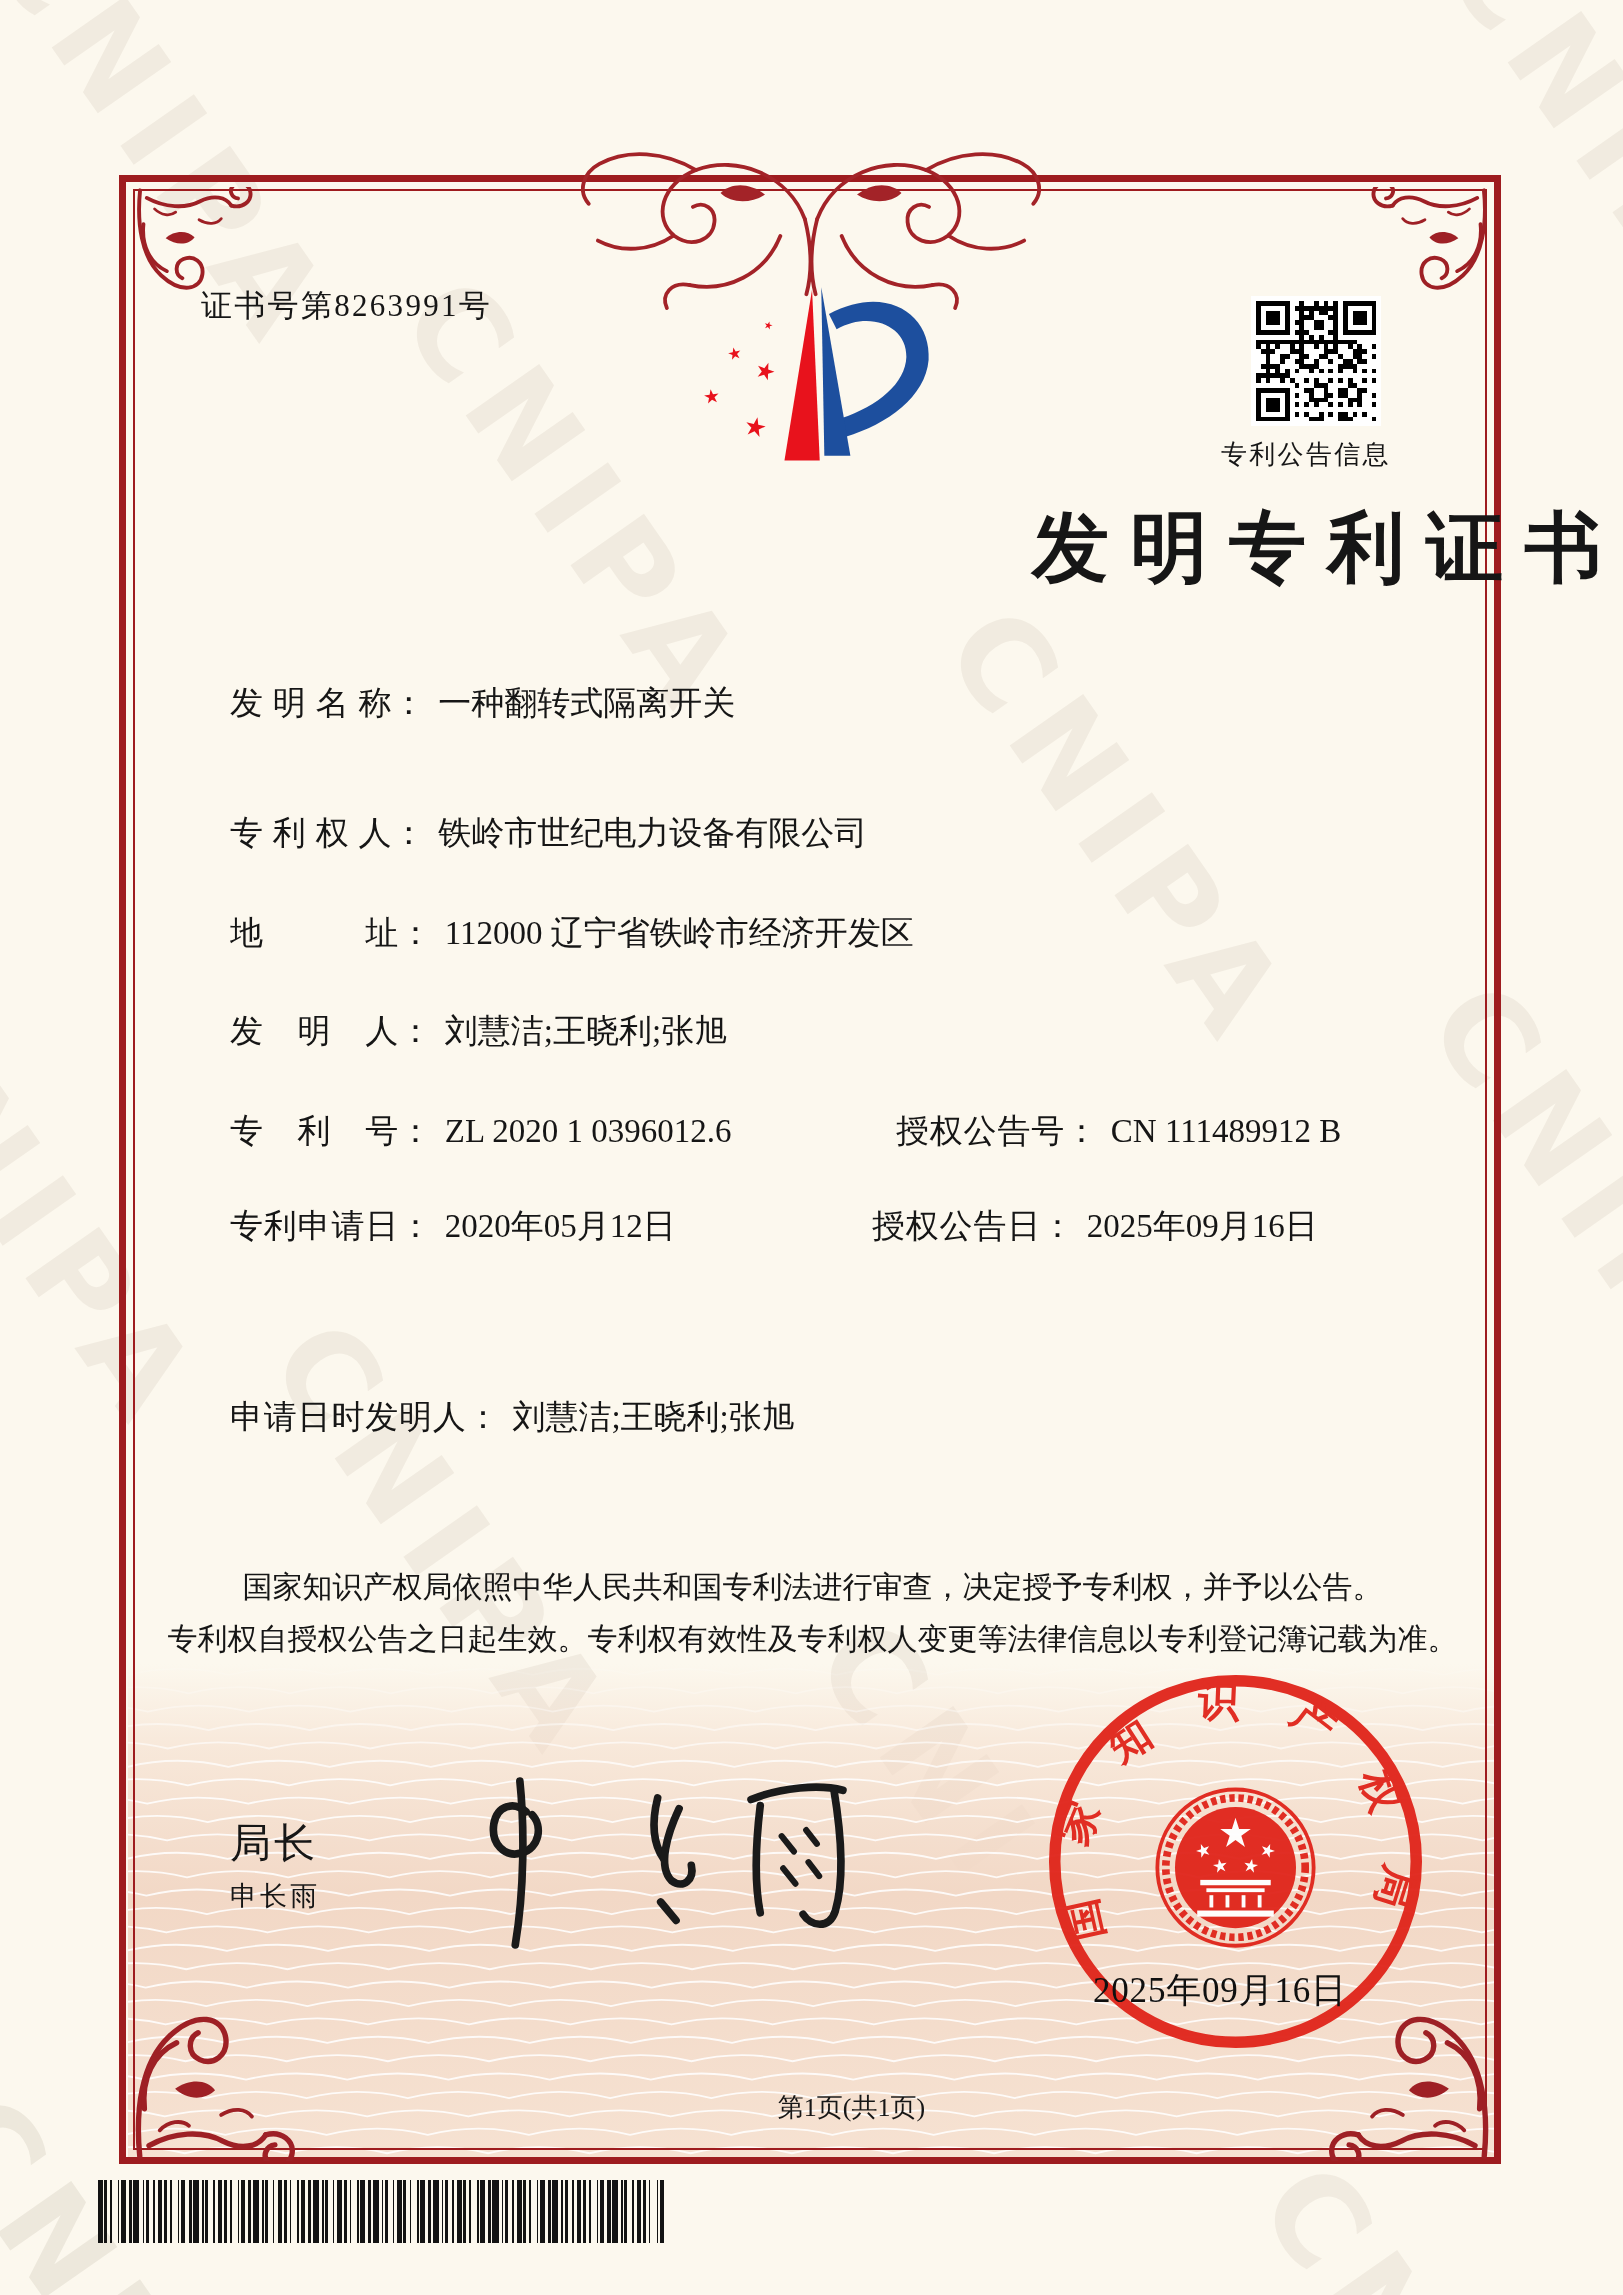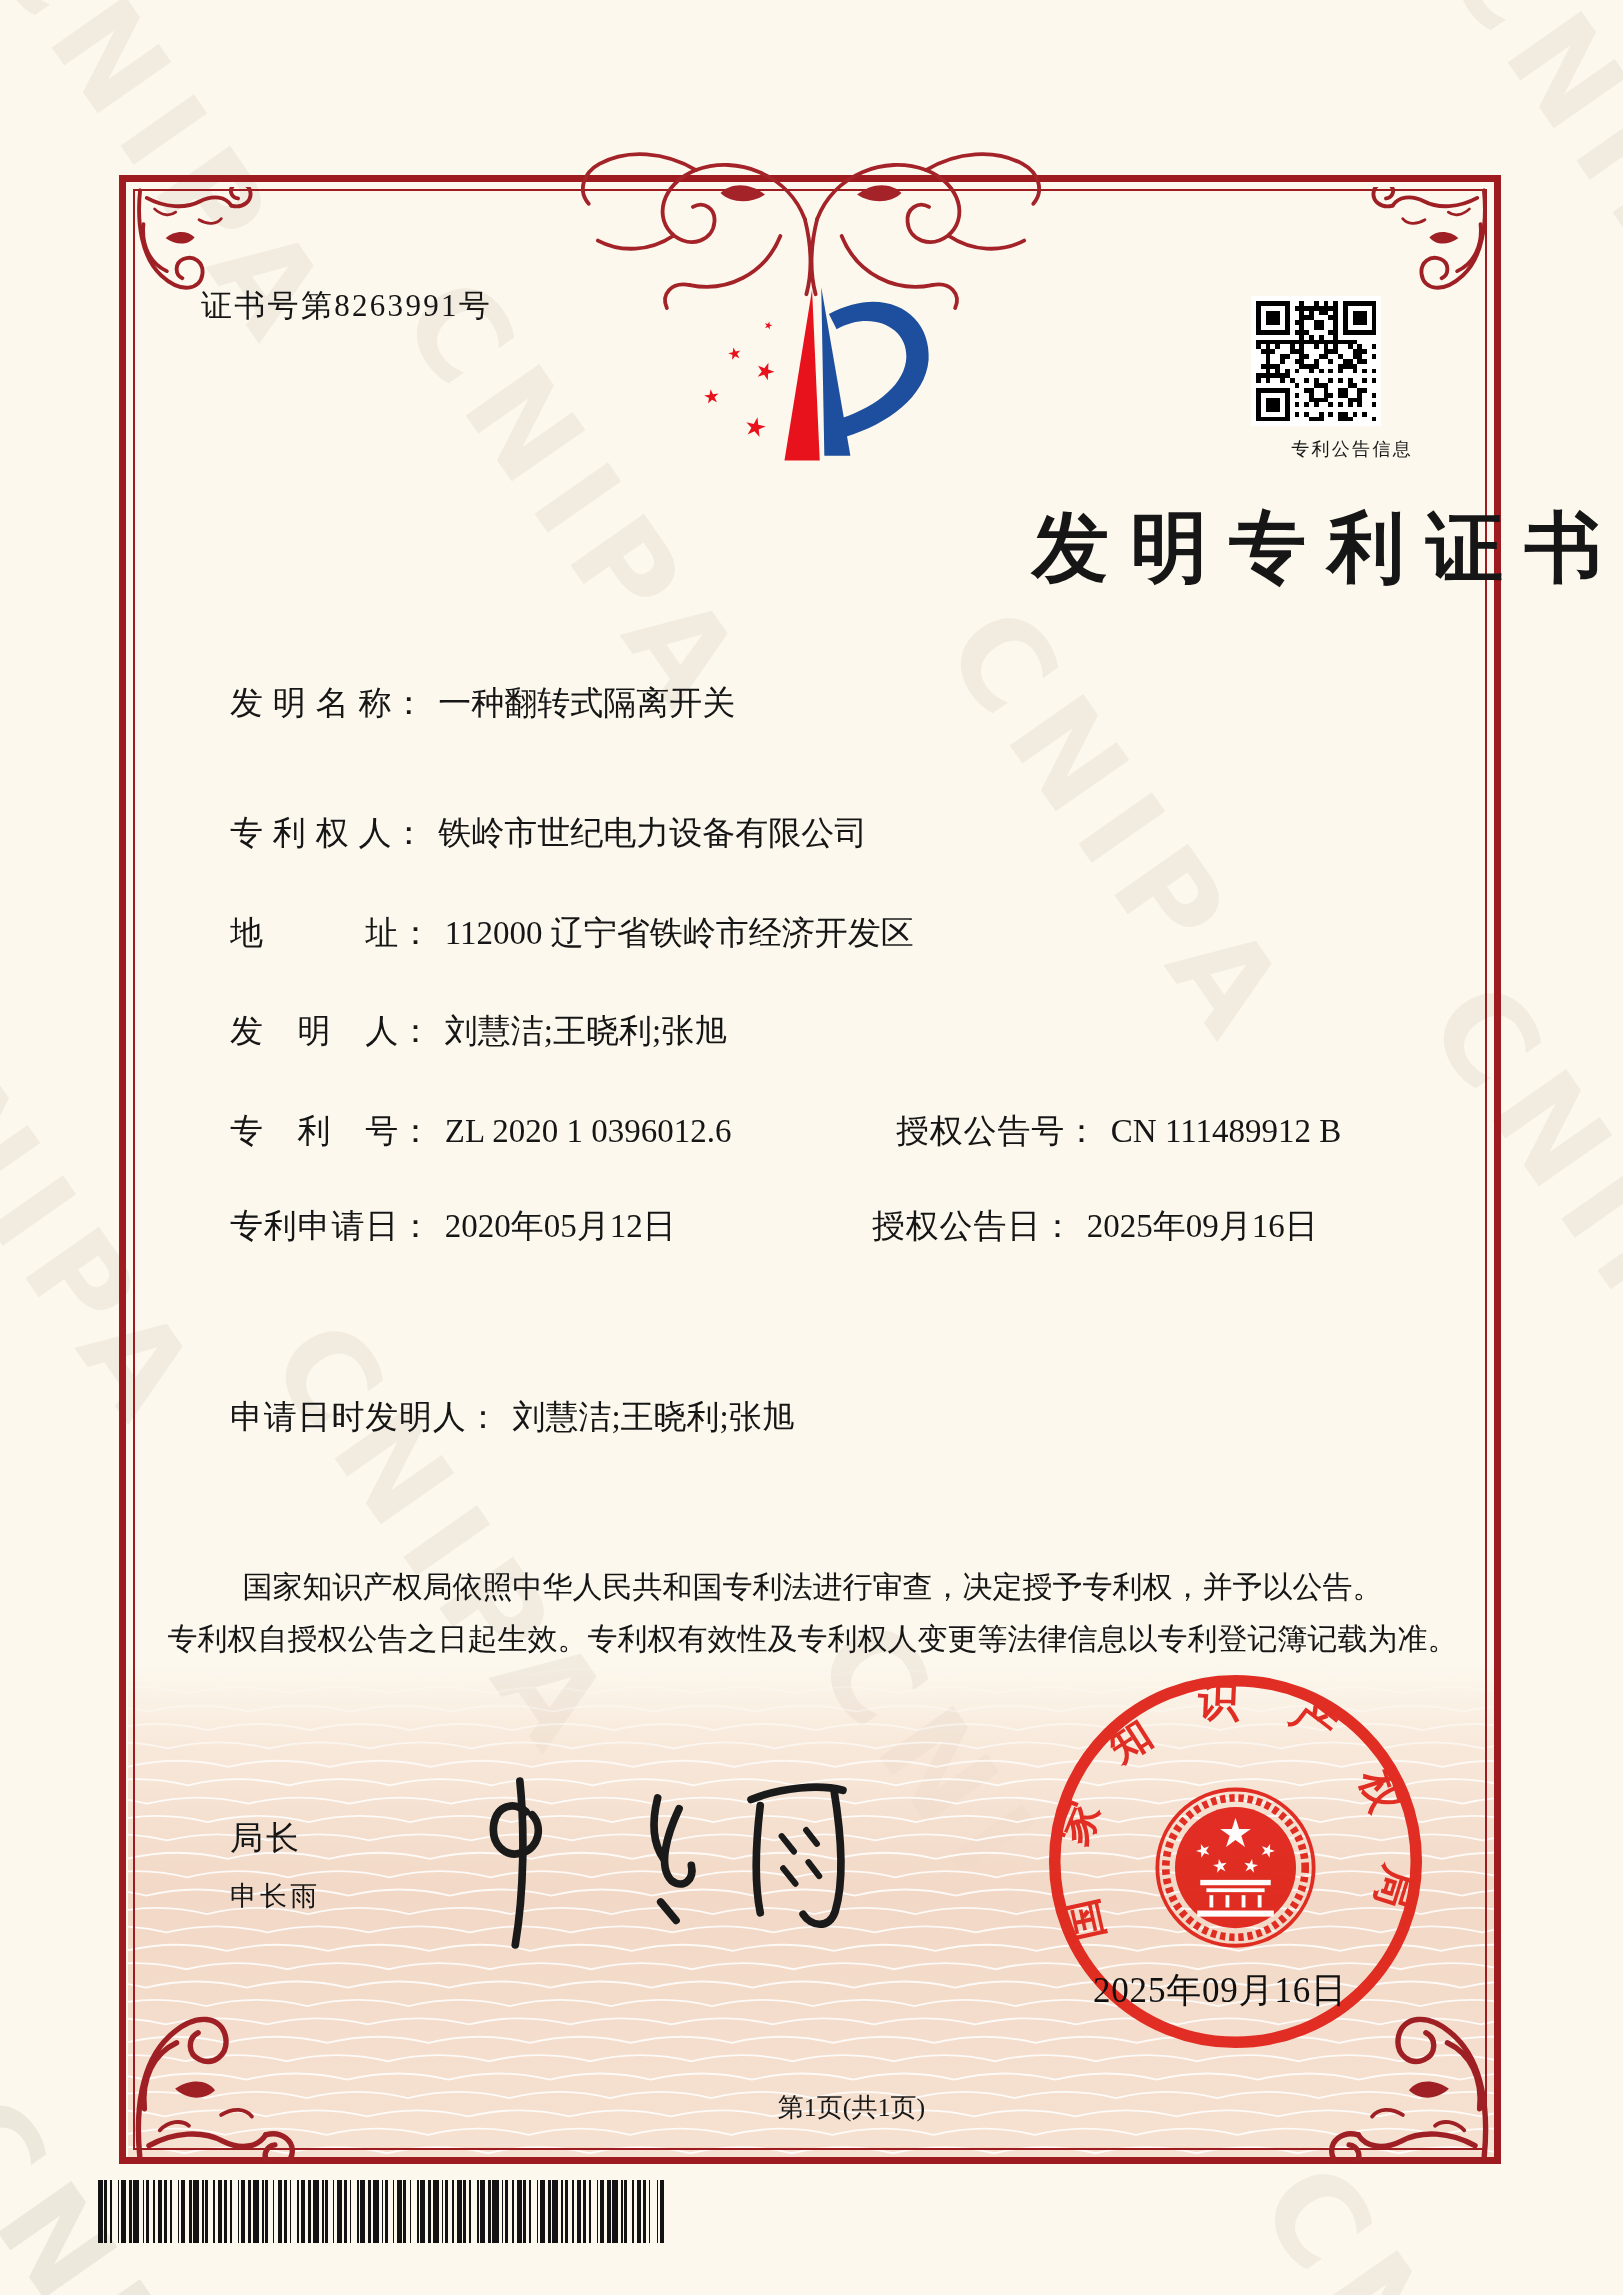--- a/index.html
+++ b/index.html
@@ -26,33 +26,33 @@
   
   .frame-outer{position:absolute; left:119px; top:175px; width:1382px; height:1989px;
     border:7px solid #9e1c1f; box-sizing:border-box;}
   .frame-inner{position:absolute; left:133px; top:189px; width:1354px; height:1961px;
     border:2.3px solid #9e1c1f; box-sizing:border-box;}
   .corner{position:absolute;}
   
   .cert-no{position:absolute; left:201px; top:285px; font-size:31px; letter-spacing:2.3px;text-align:center;}
   .logo{position:absolute; left:694px; top:268px; width:253px; height:230px;}
   .qr{position:absolute; left:1251px; top:296px; width:130px; height:130px; background:#fff; padding:4.6px; box-sizing:border-box;}
-  .qr-label{position:absolute; left:1221px; top:437px; width:192px; text-align:right;
-    font-size:18px; letter-spacing:2.3px;}
+  .qr-label{position:absolute; left:1221px; top:437px; width:192px; text-align:left;
+    font-size:26px; letter-spacing:2.3px;}
   .title{position:absolute; left:0; top:497px; width:100%; text-align:right;
     font-size:77px; font-weight:700; letter-spacing:21.5px; text-indent:21.5px;}
   
   .row{position:absolute; font-size:33px; white-space:nowrap;}
   .row .lab{letter-spacing:0.8px;}
   .row .val{margin-left:12px;}
   
   .legal{position:absolute; left:157px; top:1561px; width:1311px; text-align:center;}
   .legal p{margin:0; font-size:30px; line-height:52px;}
   
-  .director-title{position:absolute; left:230px; top:1816px; font-size:33px; letter-spacing:3.1px;}
+  .director-title{position:absolute; left:230px; top:1816px; font-size:41px; letter-spacing:3.1px;}
   .director-name{position:absolute; left:230px; top:1878px; font-size:27px; letter-spacing:3.1px;}
   .signature{position:absolute; left:460px; top:1752px; width:429px; height:222px;}
   .seal{position:absolute; left:1044px; top:1670px; width:383px; height:383px; opacity:.95;}
   .seal-date{position:absolute; left:1093px; top:1967px; font-size:35px; letter-spacing:0.8px; color:#101010;}
   .footer-page{position:absolute; left:0; top:2090px; width:100%; text-align:center; font-size:26px;margin-left:40px;}
   .barcode{position:absolute; left:98px; top:2180px; width:577px; height:63px;}
   .hidden-defs{position:absolute; width:0; height:0; overflow:hidden;}
 </style>
 </head>
 <body>

